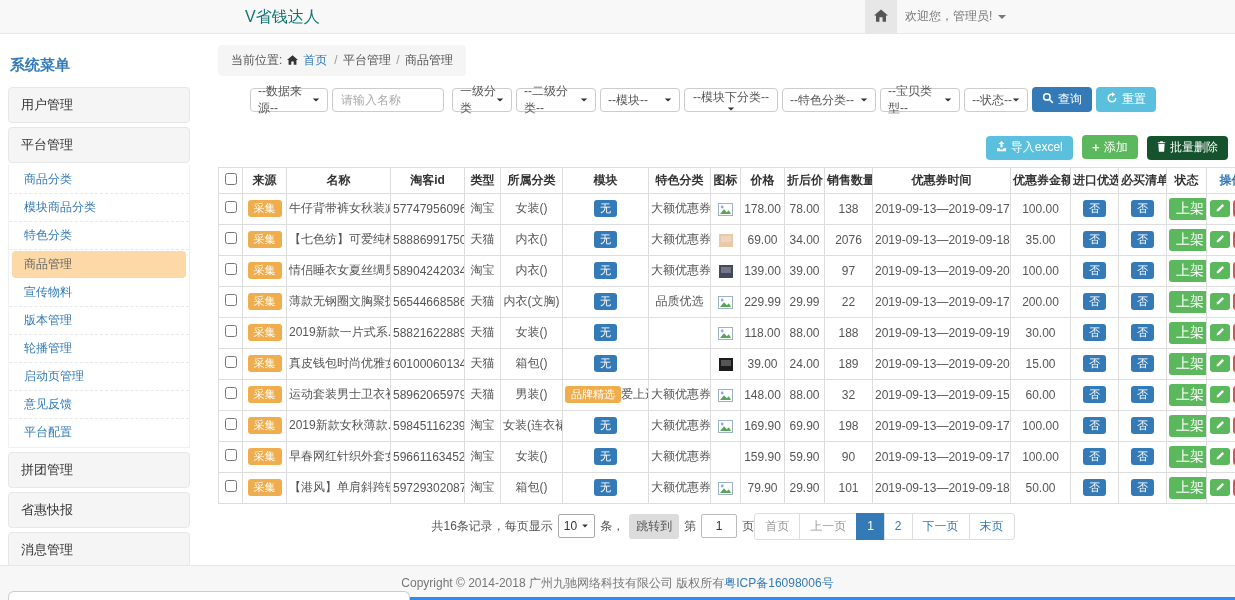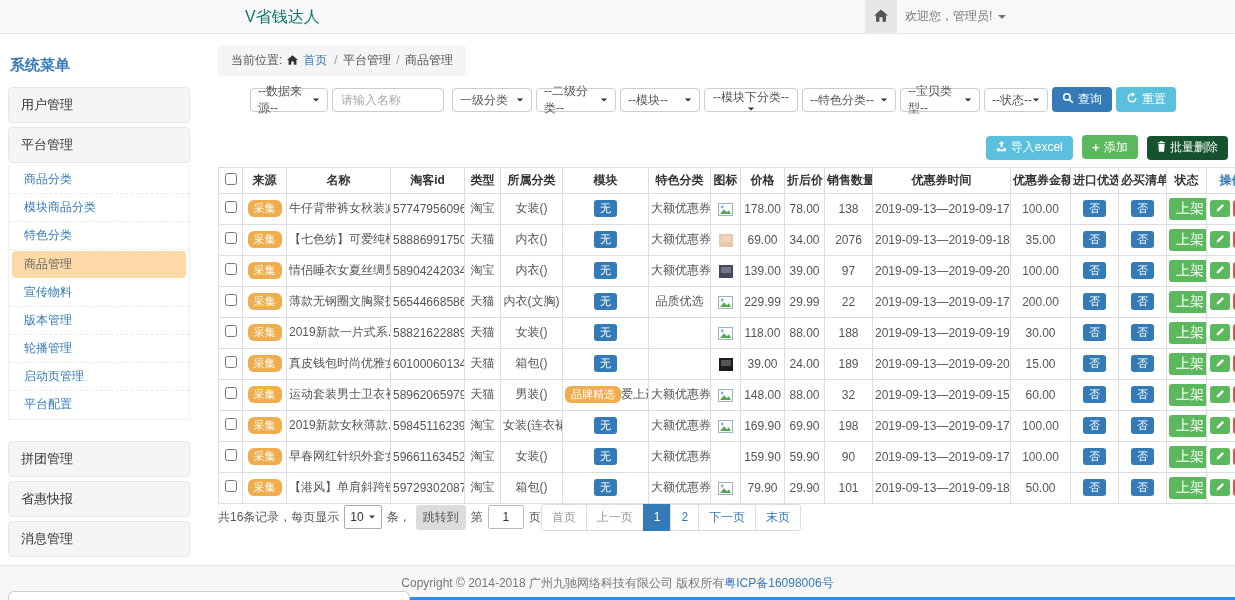--- a/index.html
+++ b/index.html
@@ -11,21 +11,21 @@
   
   .header{position:absolute;top:0;left:0;width:1235px;height:33px;background:#f8f8f8;border-bottom:1px solid #e7e7e7;z-index:3;}
   .brand{position:absolute;left:245px;top:0;line-height:33px;font-size:16px;color:#0f766e;}
   .home-box{position:absolute;left:865px;top:0;width:32px;height:33px;background:#e7e7e7;display:flex;align-items:center;justify-content:center;cursor:pointer;}
   .welcome{position:absolute;left:905px;top:0;line-height:33px;color:#777;cursor:pointer;display:flex;align-items:center;gap:6px;}
   .caret{display:inline-block;width:0;height:0;border-left:4px solid transparent;border-right:4px solid transparent;border-top:4px solid #777;}
   
   .sidebar{position:absolute;left:8px;top:50px;width:182px;height:520px;overflow:hidden;z-index:1;}
   .sidebar-title{font-size:15px;font-weight:bold;color:#337ab7;padding:6px 2px 12px 2px;}
   .side-top{background:#f5f5f5;border:1px solid #e7e7e7;border-radius:4px;padding:8px 12px;margin-bottom:4px;font-size:13px;color:#333;cursor:pointer;}
-  .side-sub-wrap{background:#fff;border:1px solid #f0f0f0;border-top:none;margin:-2px 0 21px 0;padding:1px 0;}
+  .side-sub-wrap{background:#fff;border:1px solid #f0f0f0;border-top:none;margin:-2px 0 4px 0;padding:1px 0;}
   .side-sub{padding:5px 15px;color:#337ab7;border-bottom:1px dashed #e8e8e8;font-size:12px;cursor:pointer;}
   .side-sub:last-child{border-bottom:none;}
   .side-sub.active{background:#fcd9a6;border-radius:4px;color:#666;margin:1px 3px;padding:5px 12px;border-bottom:none;}
   
   .main{position:absolute;left:218px;top:45px;width:1010px;z-index:1;}
   .breadcrumb{display:inline-flex;align-items:center;gap:5px;background:#f5f5f5;border-radius:4px;padding:7px 13px;color:#555;}
   .breadcrumb a{color:#337ab7;text-decoration:none;cursor:pointer;}
   .bc-sep{color:#999;padding:0 2px;}
   
   .filters{display:flex;align-items:flex-end;margin-top:11px;gap:4px;padding-left:32px;}
@@ -41,30 +41,30 @@
   
   .toolbar{margin-top:23px;margin-bottom:7px;text-align:right;}
   .toolbar .btn{margin-left:6px;height:24px;}
   
   table.grid{width:100%;border-collapse:collapse;table-layout:fixed;}
   .grid th,.grid td{border:1px solid #ddd;text-align:center;padding:4px 2px;font-size:12px;color:#555;overflow:hidden;white-space:nowrap;}
   .grid th{color:#333;font-weight:bold;height:17px;}
   .grid th.op-head{color:#337ab7;}
   .grid td{height:18px;}
   .badge{display:inline-block;padding:2px 6px;border-radius:3px;color:#fff;font-size:11px;line-height:1.2;}
-  .badge.orange{background:#f0ad4e;border-radius:6px;}
+  .badge.orange{background:#f0ad4e;}
   .badge.blue{background:#337ab7;cursor:pointer;}
   .st-btn{display:inline-block;background:#5cb85c;color:#fff;border:none;border-radius:3px;padding:2px 7px;font-size:14px;cursor:pointer;font-family:inherit;}
   .op-btn{display:inline-flex;align-items:center;justify-content:center;width:20px;height:17px;border:none;border-radius:3px;cursor:pointer;vertical-align:middle;}
   .op-edit{background:#5cb85c;margin-right:3px;}
   .op-del{background:#d9534f;}
   .icon-cell svg{vertical-align:middle;}
   input[type=checkbox]{width:12px;height:12px;margin:0;cursor:pointer;}
   
-  .pager{display:flex;justify-content:flex-start;align-items:center;color:#555;}
+  .pager{display:flex;justify-content:center;align-items:center;margin-top:9px;color:#555;}
   .pager-left{display:flex;align-items:center;gap:5px;}
   .mini-select{height:22px;border:1px solid #aaa;border-radius:2px;background:#fff;display:inline-flex;align-items:center;gap:4px;padding:0 5px;cursor:pointer;color:#333;}
   .mini-select .caret{border-top-color:#333;transform:scale(.7);}
   .jump-btn{background:#dcdcdc;border:none;border-radius:3px;padding:4px 7px;color:#555;cursor:pointer;font-family:inherit;font-size:12px;}
   .page-input{width:30px;height:20px;border:1px solid #bbb;border-radius:2px;text-align:center;font-family:inherit;font-size:12px;color:#333;outline:none;}
   .page-group{display:flex;}
   .pg-btn{border:1px solid #ddd;background:#fff;padding:4px 10px;margin-left:-1px;color:#337ab7;cursor:pointer;font-size:12px;}
   .pg-btn.muted{color:#999;}
   .pg-btn.active{background:#337ab7;border-color:#337ab7;color:#fff;}
   .pg-btn:first-child{border-radius:3px 0 0 3px;margin-left:0;}
@@ -98,20 +98,21 @@
       <div class="side-top">平台管理</div>
       <div class="side-sub-wrap">
         <div class="side-sub">商品分类</div>
         <div class="side-sub">模块商品分类</div>
         <div class="side-sub">特色分类</div>
         <div class="side-sub active">商品管理</div>
         <div class="side-sub">宣传物料</div>
         <div class="side-sub">版本管理</div>
         <div class="side-sub">轮播管理</div>
         <div class="side-sub">启动页管理</div>
+        <div class="side-sub">意见反馈</div>
         <div class="side-sub">平台配置</div>
       </div>
       <div class="side-top">拼团管理</div>
       <div class="side-top">省惠快报</div>
       <div class="side-top">消息管理</div>
     </div>
 </div>
 
 <div class="main">
 
@@ -123,21 +124,21 @@
     <a>首页</a>
     <span id="bc-items"><span class="bc-sep"> / </span><span>平台管理</span><span class="bc-sep"> / </span><span>商品管理</span></span>
   </div>
 
   <div class="filters" id="filters">
       <span class="fsel" style="width: 78px;">
         <span>--数据来源--</span>
         <span class="caret"></span>
       </span>
       <input class="ftext" placeholder="请输入名称" style="width: 112px;">
-      <span class="fsel" style="width: 80px;">
+      <span class="fsel" style="width: 60px;">
         <span>一级分类</span>
         <span class="caret"></span>
       </span>
       <span class="fsel" style="width: 80px;">
         <span>--二级分类--</span>
         <span class="caret"></span>
       </span>
       <span class="fsel" style="width: 80px;">
         <span>--模块--</span>
         <span class="caret"></span>

